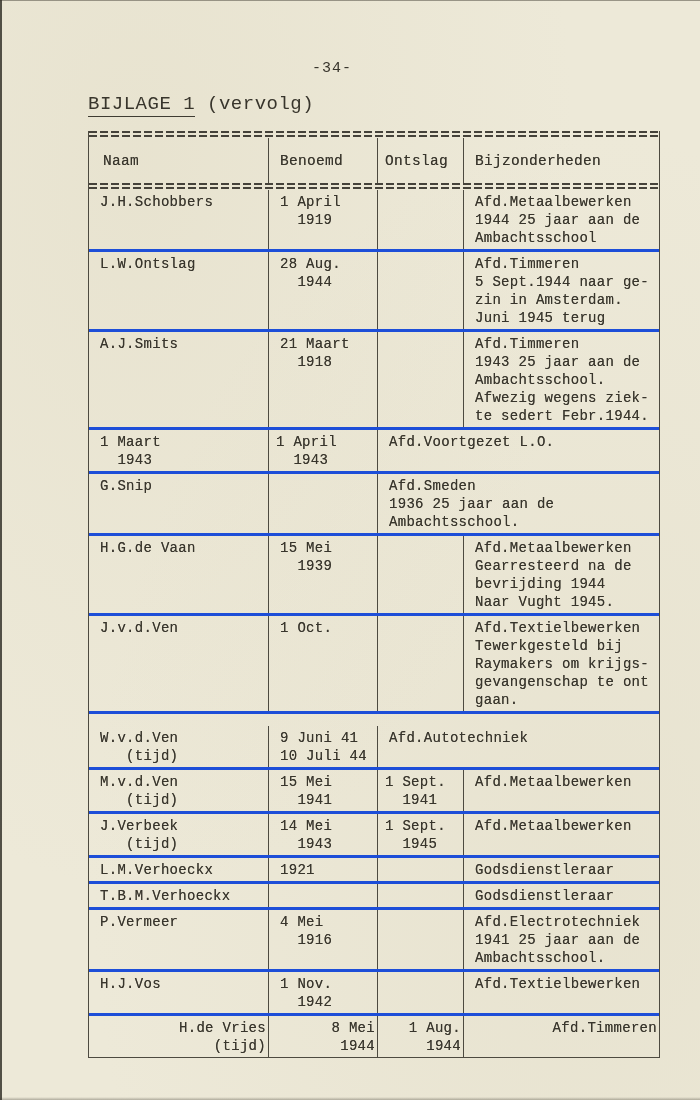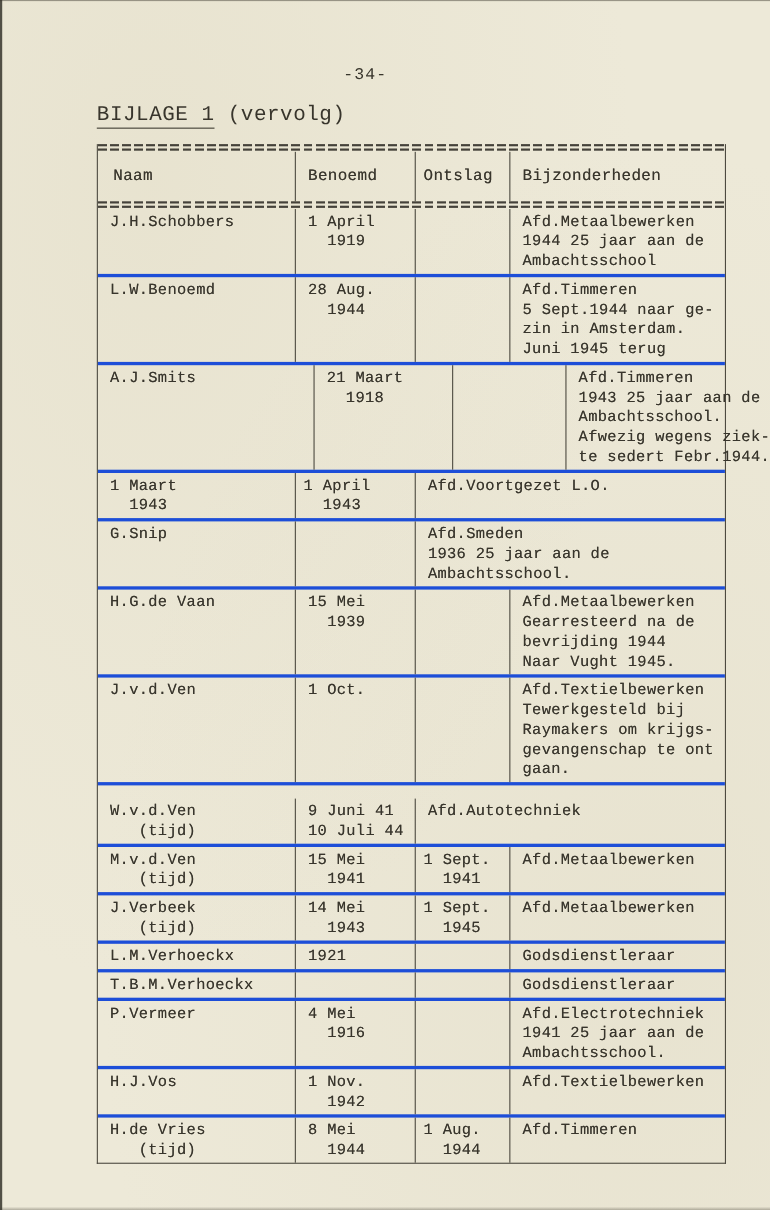--- a/index.html
+++ b/index.html
@@ -79,30 +79,30 @@
       <div class="t-row body-row" style="min-height: 60px;">
         <div class="t-cell c-naam">J.H.Schobbers</div>
         <div class="t-cell c-benoemd">1 April
   1919</div>
         <div class="t-cell c-ontslag"></div>
         <div class="t-cell c-bijzonderheden">Afd.Metaalbewerken
 1944 25 jaar aan de
 Ambachtsschool</div>
       </div>
       <div class="t-row body-row" style="min-height: 73px;">
-        <div class="t-cell c-naam">L.W.Benoemd</div>
+        <div class="t-cell c-naam">L.W.Ontslag</div>
         <div class="t-cell c-benoemd">28 Aug.
   1944</div>
         <div class="t-cell c-ontslag"></div>
         <div class="t-cell c-bijzonderheden">Afd.Timmeren
 5 Sept.1944 naar ge-
 zin in Amsterdam.
 Juni 1945 terug</div>
       </div>
-      <div class="t-row body-row" style="min-height: 95px; gap: 17px;">
+      <div class="t-row body-row" style="min-height: 95px;">
         <div class="t-cell c-naam">A.J.Smits</div>
         <div class="t-cell c-benoemd">21 Maart
   1918</div>
         <div class="t-cell c-ontslag"></div>
         <div class="t-cell c-bijzonderheden">Afd.Timmeren
 1943 25 jaar aan de
 Ambachtsschool.
 Afwezig wegens ziek-
 te sedert Febr.1944.</div>
       </div>
@@ -186,21 +186,21 @@
 1941 25 jaar aan de
 Ambachtsschool.</div>
       </div>
       <div class="t-row body-row" style="min-height: 43px;">
         <div class="t-cell c-naam">H.J.Vos</div>
         <div class="t-cell c-benoemd">1 Nov.
   1942</div>
         <div class="t-cell c-ontslag"></div>
         <div class="t-cell c-bijzonderheden">Afd.Textielbewerken</div>
       </div>
-      <div class="t-row body-row" style="min-height: 40px;">
+      <div class="t-row body-row" style="min-height: 40px; text-align: right;">
         <div class="t-cell c-naam">H.de Vries
    (tijd)</div>
         <div class="t-cell c-benoemd">8 Mei
   1944</div>
         <div class="t-cell c-ontslag">1 Aug.
   1944</div>
         <div class="t-cell c-bijzonderheden">Afd.Timmeren</div>
       </div>
     </div>
 </div>

